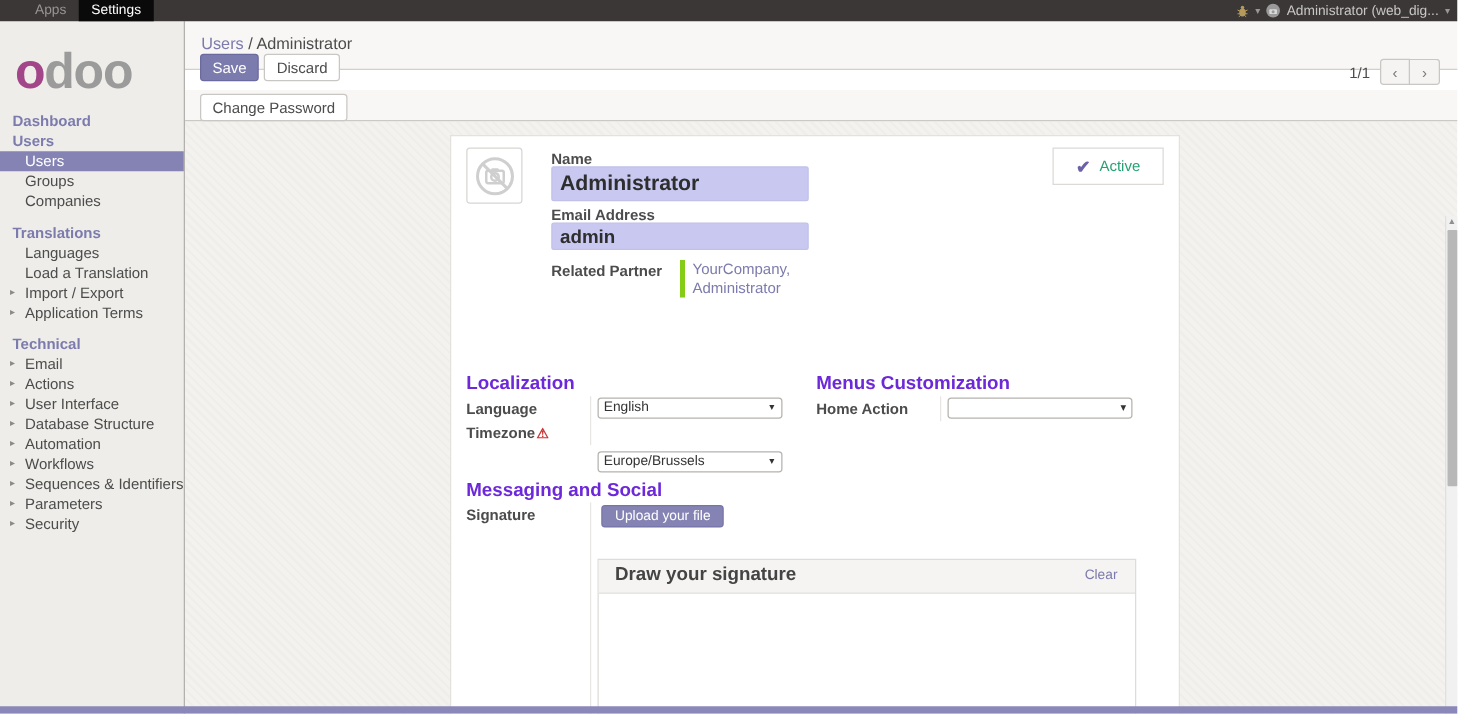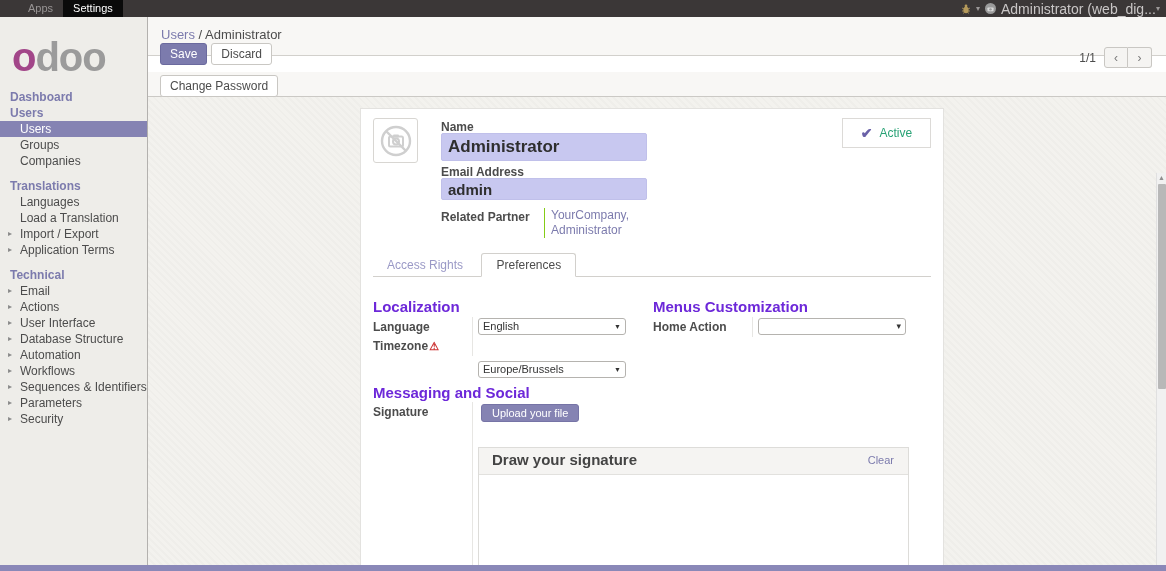--- a/index.html
+++ b/index.html
@@ -8,21 +8,21 @@
   #app { position:absolute; inset:0; width:1166px; height:571px; overflow:hidden; }
 
   
   .topbar { position:absolute; left:0; top:0; width:1166px; height:17px; background:#3b3737; color:#a9a6a6; font-size:11px; display:flex; align-items:center; z-index:30; }
   .topbar .menu { display:flex; height:17px; margin-left:18px; }
   .topbar .menu-item { padding:0 10px; line-height:17px; cursor:pointer; color:#989494; }
   .topbar .menu-item.active { background:#0a0a0a; color:#fff; }
   .systray { position:absolute; right:6px; top:0; height:17px; display:flex; align-items:center; gap:5px; color:#c4c1c1; }
   .systray .caret { font-size:8px; color:#9b9797; }
   .tb-avatar { width:11px; height:11px; border-radius:50%; background:#9a9a9a; display:inline-flex; align-items:center; justify-content:center; }
-  .user-label { font-size:14px; color:#c9c6c6; max-width:150px; white-space:nowrap; }
+  .user-label { font-size:11px; color:#c9c6c6; max-width:150px; white-space:nowrap; }
 
   
   .sidebar { position:absolute; left:0; top:17px; width:148px; height:554px; background:#eeede9; border-right:1px solid #b3b1ae; z-index:10; }
   .logo { margin:16px 0 6px 12px; font-size:40px; font-weight:bold; letter-spacing:-1px; line-height:48px; color:#9b9b9b; }
   .logo .brand-o { color:#a24689; }
   .nav { font-size:12px; color:#4c4c4c; margin-top:8px; }
   .nav-row { height:16px; line-height:16px; padding-left:20px; position:relative; cursor:pointer; white-space:nowrap; }
   .nav-row.hdr { padding-left:10px; color:#7c7bad; font-weight:bold; }
   .nav-row.sect { margin-top:9px; }
   .nav-row.sel { background:#8583b3; color:#fff; }
@@ -52,21 +52,21 @@
   
   .avatar-box { position:absolute; left:12px; top:9px; width:45px; height:45px; background:#fff; border:1px solid #d8d6d2; border-radius:3px; display:flex; align-items:center; justify-content:center; }
 
   .flabel { font-size:12px; font-weight:bold; color:#4c4c4c; }
   .lav-input { display:block; background:#c8c8f0; border:1px solid #c0c0ea; border-radius:2px; color:#2e2e2e; font-weight:bold; font-family:"Liberation Sans",sans-serif; padding:0 6px; outline:none; }
   #name-label { position:absolute; left:80px; top:11px; }
   #name-input { position:absolute; left:80px; top:24px; width:206px; height:28px; font-size:17px; }
   #email-label { position:absolute; left:80px; top:56px; }
   #email-input { position:absolute; left:80px; top:69px; width:206px; height:22px; font-size:15px; }
   #partner-label { position:absolute; left:80px; top:101px; }
-  #partner-value { position:absolute; left:183px; top:99px; padding-left:6px; border-left:1px solid #84cc16; font-size:12px; line-height:15px; color:#7c7bad; cursor:pointer; }
+  #partner-value { position:absolute; left:183px; top:99px; padding-left:6px; border-left:4px solid #84cc16; font-size:12px; line-height:15px; color:#7c7bad; cursor:pointer; }
   .stat-btn { position:absolute; right:12px; top:9px; width:89px; height:30px; background:#fff; border:1px solid #dcdad7; display:flex; align-items:center; justify-content:center; gap:7px; cursor:pointer; }
   .stat-btn .chk { color:#6a61a8; font-size:14px; font-weight:bold; }
   .stat-btn .stat-lbl { color:#28a275; font-size:12px; }
 
   
   .tabs { position:absolute; left:12px; top:144px; width:558px; border-bottom:1px solid #d2d0cc; height:24px; }
   .tab { display:inline-block; height:24px; line-height:23px; padding:0 14px; font-size:12px; cursor:pointer; }
   .tab.inactive { color:#9a99c6; }
   .tab.active { background:#fff; border:1px solid #d2d0cc; border-bottom:1px solid #fff; border-radius:3px 3px 0 0; color:#4c4c4c; margin-bottom:-1px; position:relative; top:0px; }
 
@@ -199,24 +199,20 @@
       <div id="partner-value">
         <div>YourCompany,</div>
         <div>Administrator</div>
       </div>
 
       <div class="stat-btn">
         <span class="chk">✔</span>
         <span class="stat-lbl">Active</span>
       </div>
 
-      <div class="tabs">
-        <span class="tab inactive">Access Rights</span>
-        <span class="tab active">Preferences</span>
-      </div>
 
       <div class="sec-title" id="loc-title">Localization</div>
       <div class="vcol" style="left:111px; top:208px; height:39px;"></div>
       <div class="inline-lbl" style="left:12px; top:211px;">Language</div>
       <div class="sel-box" style="left:117px; top:209px; width:148px;">
         <span>English</span>
         <span class="sarrow">▼</span>
       </div>
       <div class="inline-lbl" style="left:12px; top:230px;"><span>Timezone</span><span class="warn">⚠</span></div>
       <div class="sel-box" style="left:117px; top:228px; width:148px;margin-top:24px;">

